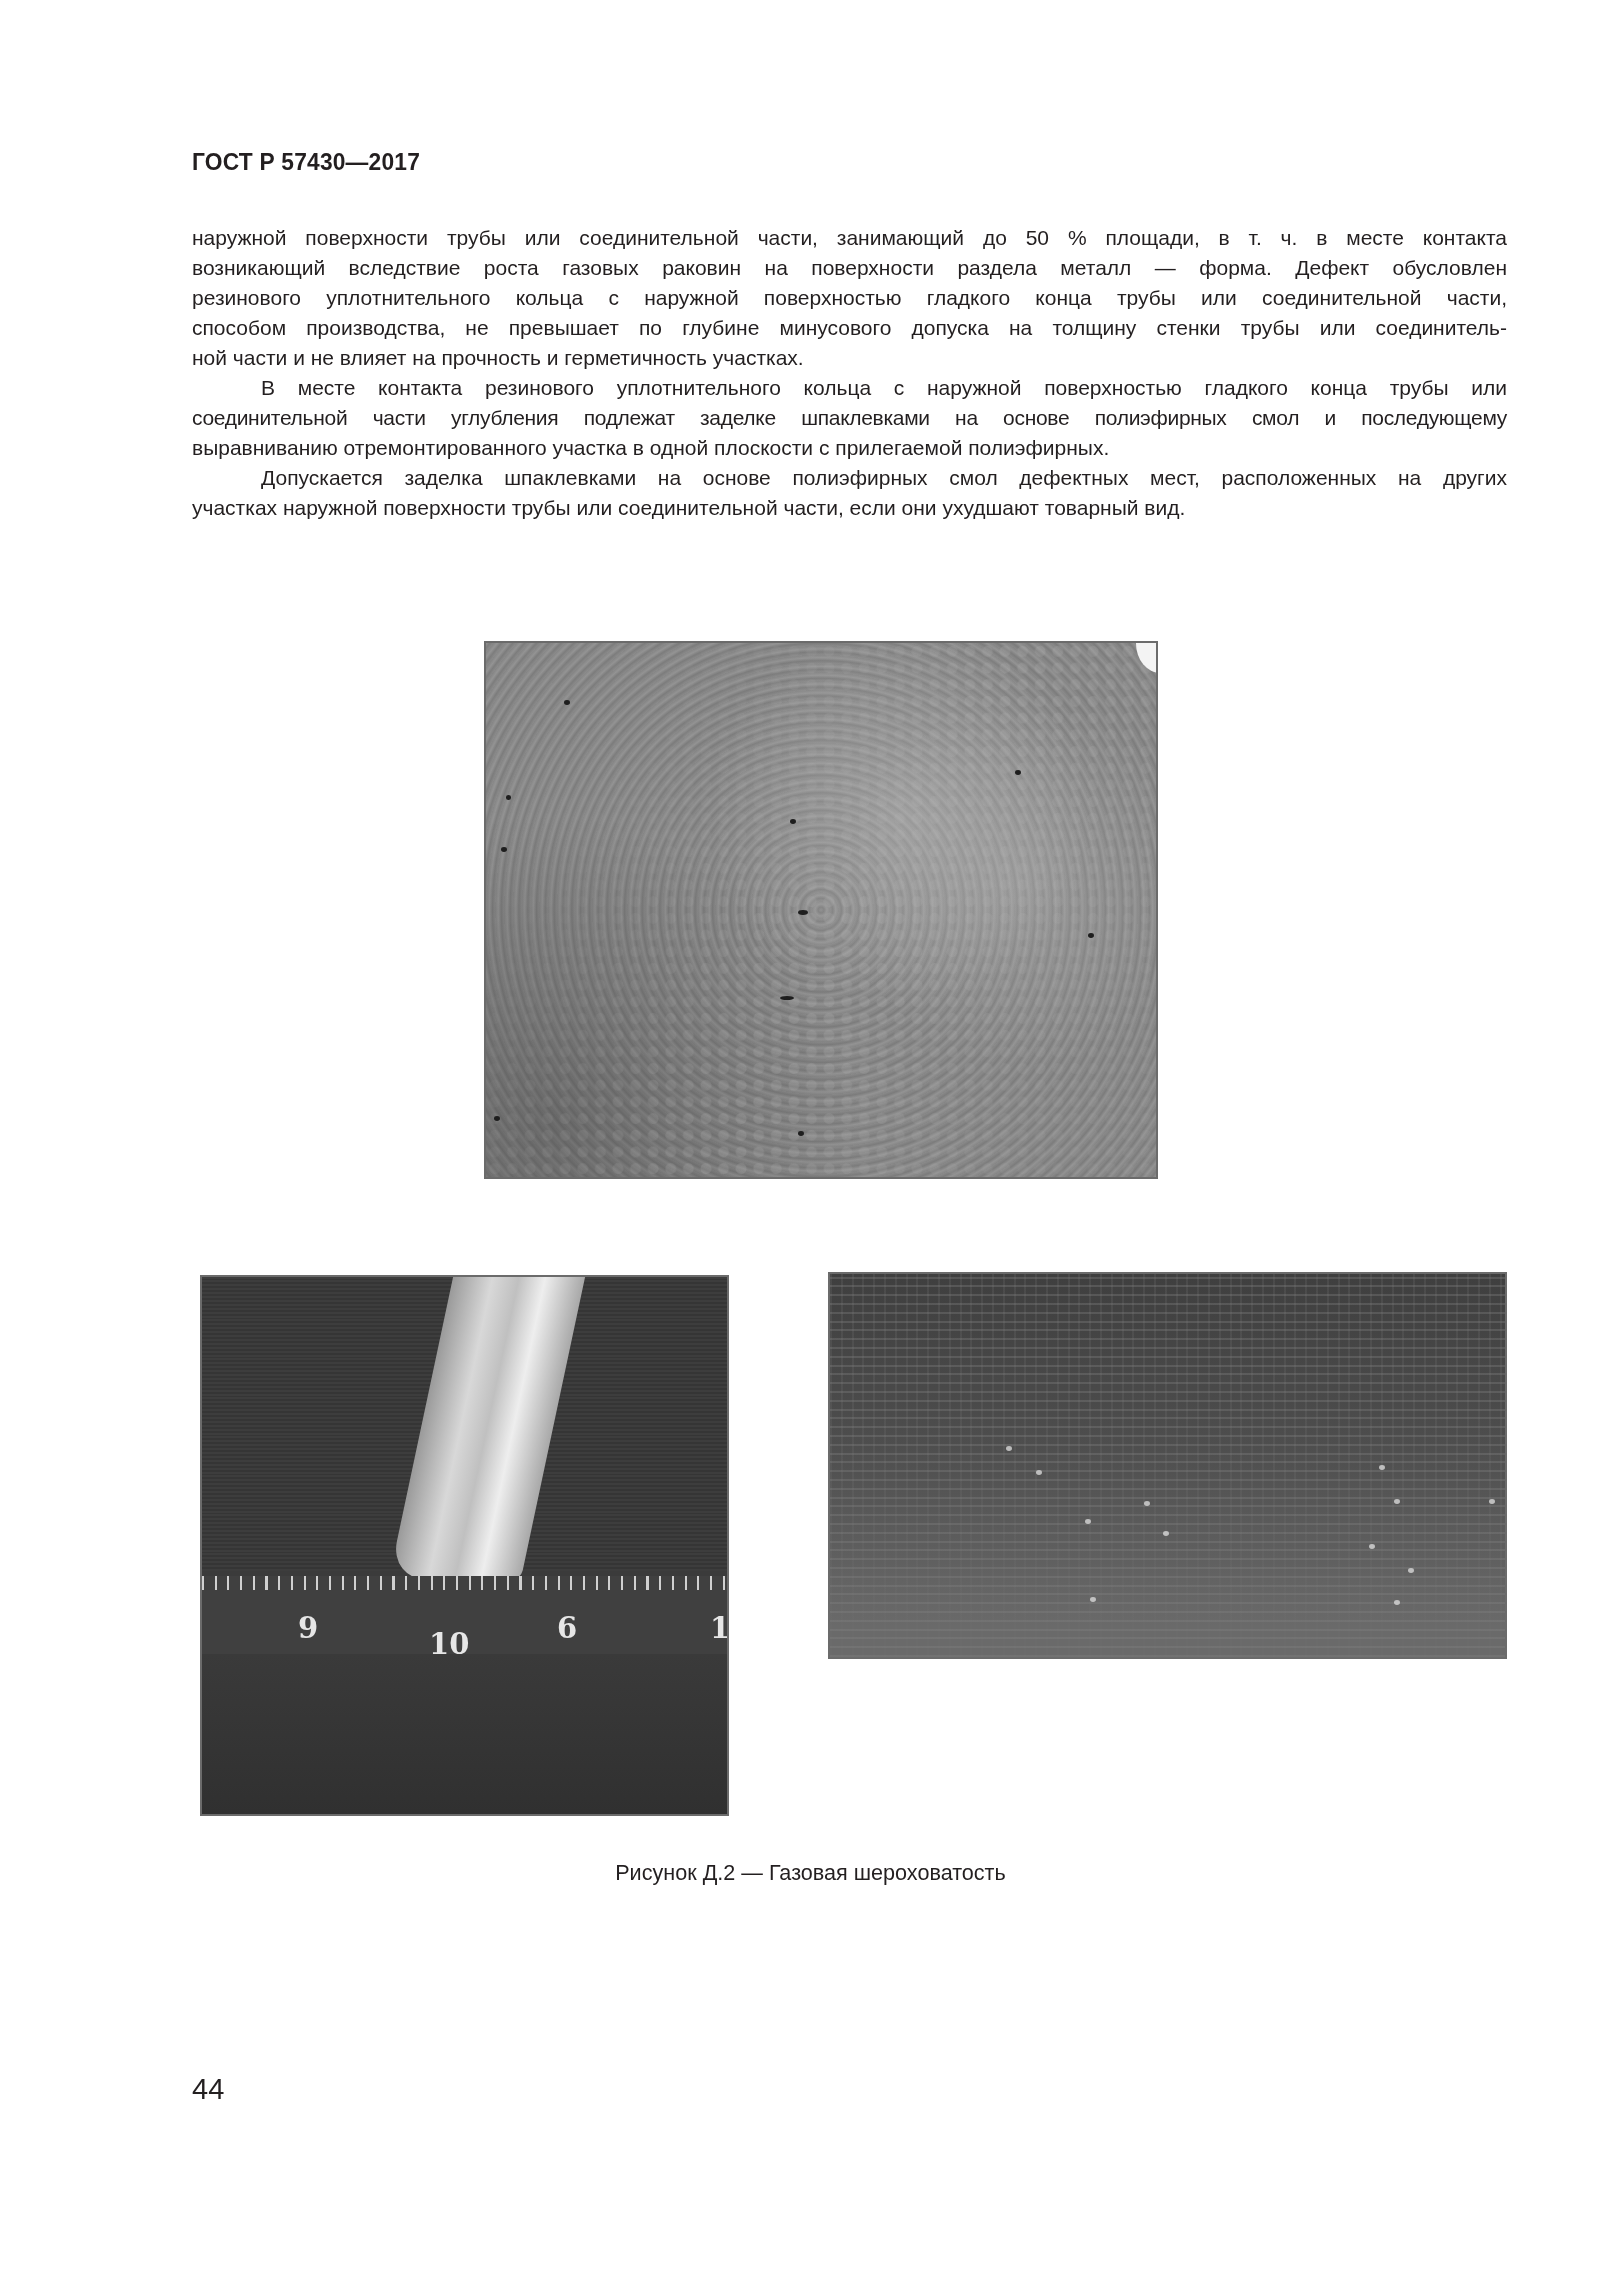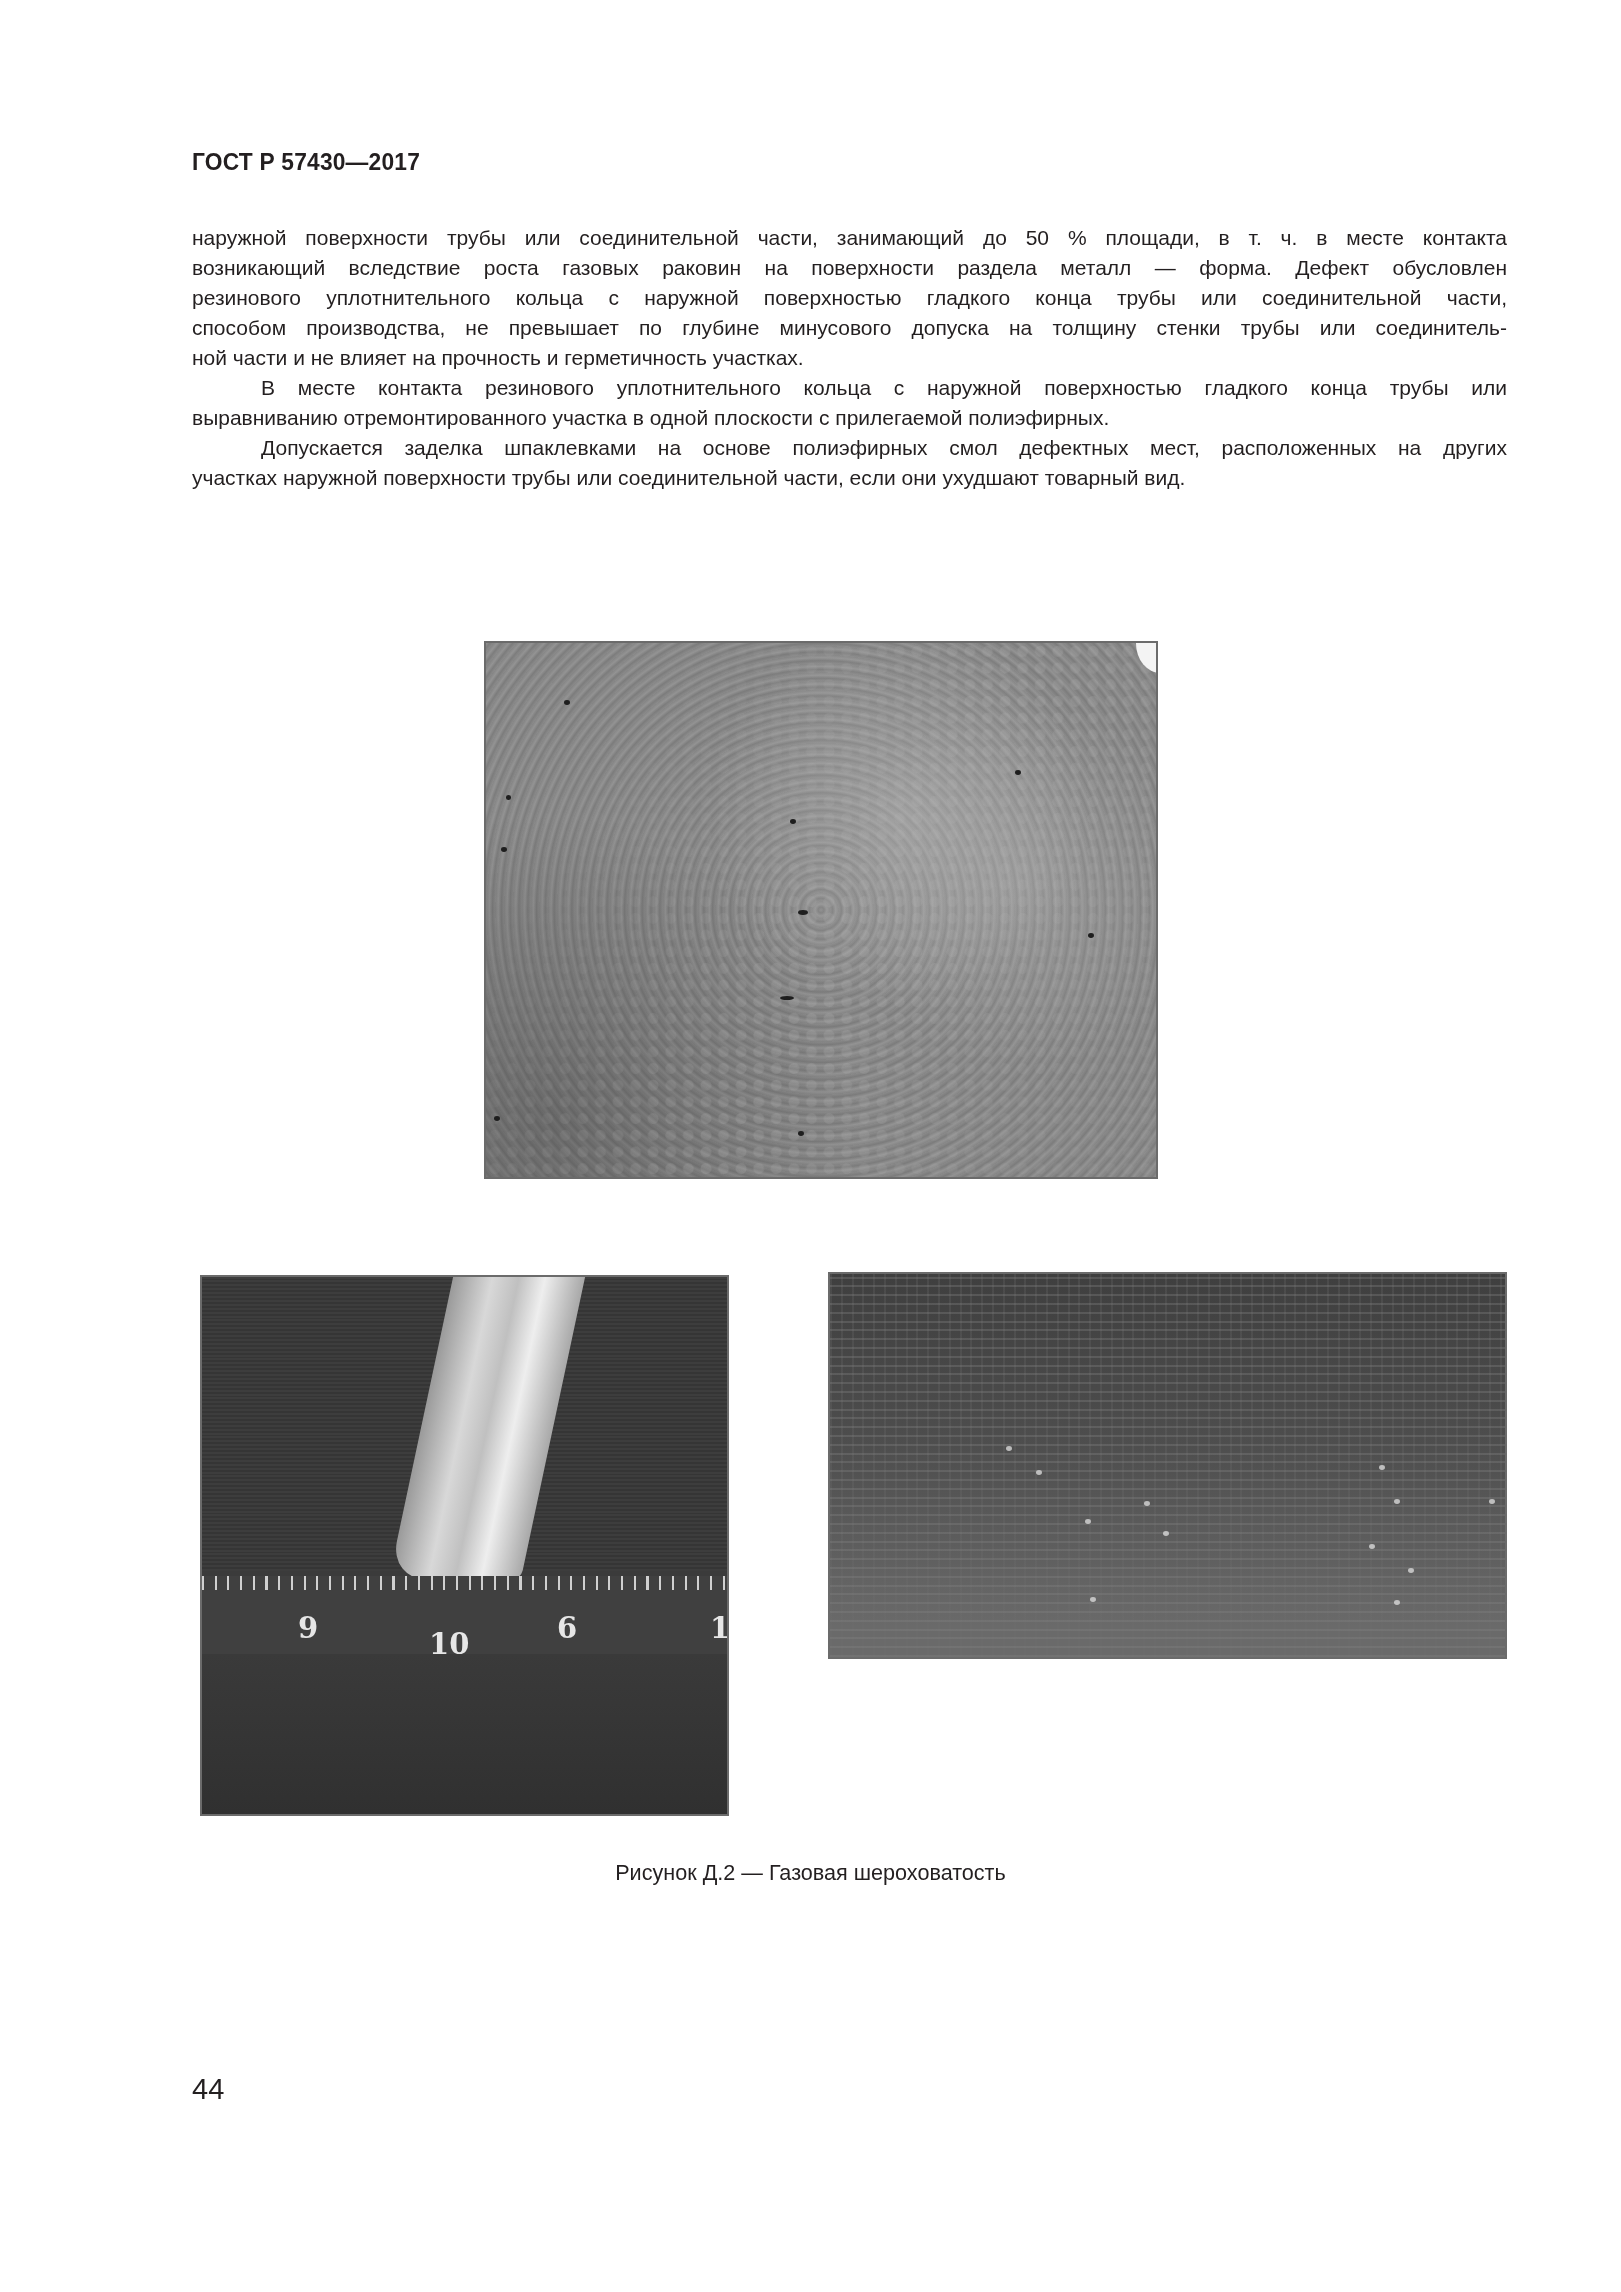--- a/index.html
+++ b/index.html
@@ -69,20 +69,21 @@
 <div class="body-text">
   <div>
     <span class="line">наружной поверхности трубы или соединительной части, занимающий до 50 % площади, в т. ч. в месте контакта</span>
     <span class="line">возникающий вследствие роста газовых раковин на поверхности раздела металл — форма. Дефект обусловлен</span>
     <span class="line">резинового уплотнительного кольца с наружной поверхностью гладкого конца трубы или соединительной части,</span>
     <span class="line">способом производства, не превышает по глубине минусового допуска на толщину стенки трубы или соединитель-</span>
     <span class="line last">ной части и не влияет на прочность и герметичность участках.</span>
   </div>
   <div>
     <span class="line indent">В месте контакта резинового уплотнительного кольца с наружной поверхностью гладкого конца трубы или</span>
+    <span class="line narrow">соединительной части углубления подлежат заделке шпаклевками на основе полиэфирных смол и последующему</span>
     <span class="line last">выравниванию отремонтированного участка в одной плоскости с прилегаемой полиэфирных.</span>
   </div>
   <div>
     <span class="line indent">Допускается заделка шпаклевками на основе полиэфирных смол дефектных мест, расположенных на других</span>
     <span class="line last">участках наружной поверхности трубы или соединительной части, если они ухудшают товарный вид.</span>
   </div>
 </div>
 
 <div class="figure" id="photo-top">
   <div class="pits"></div>

